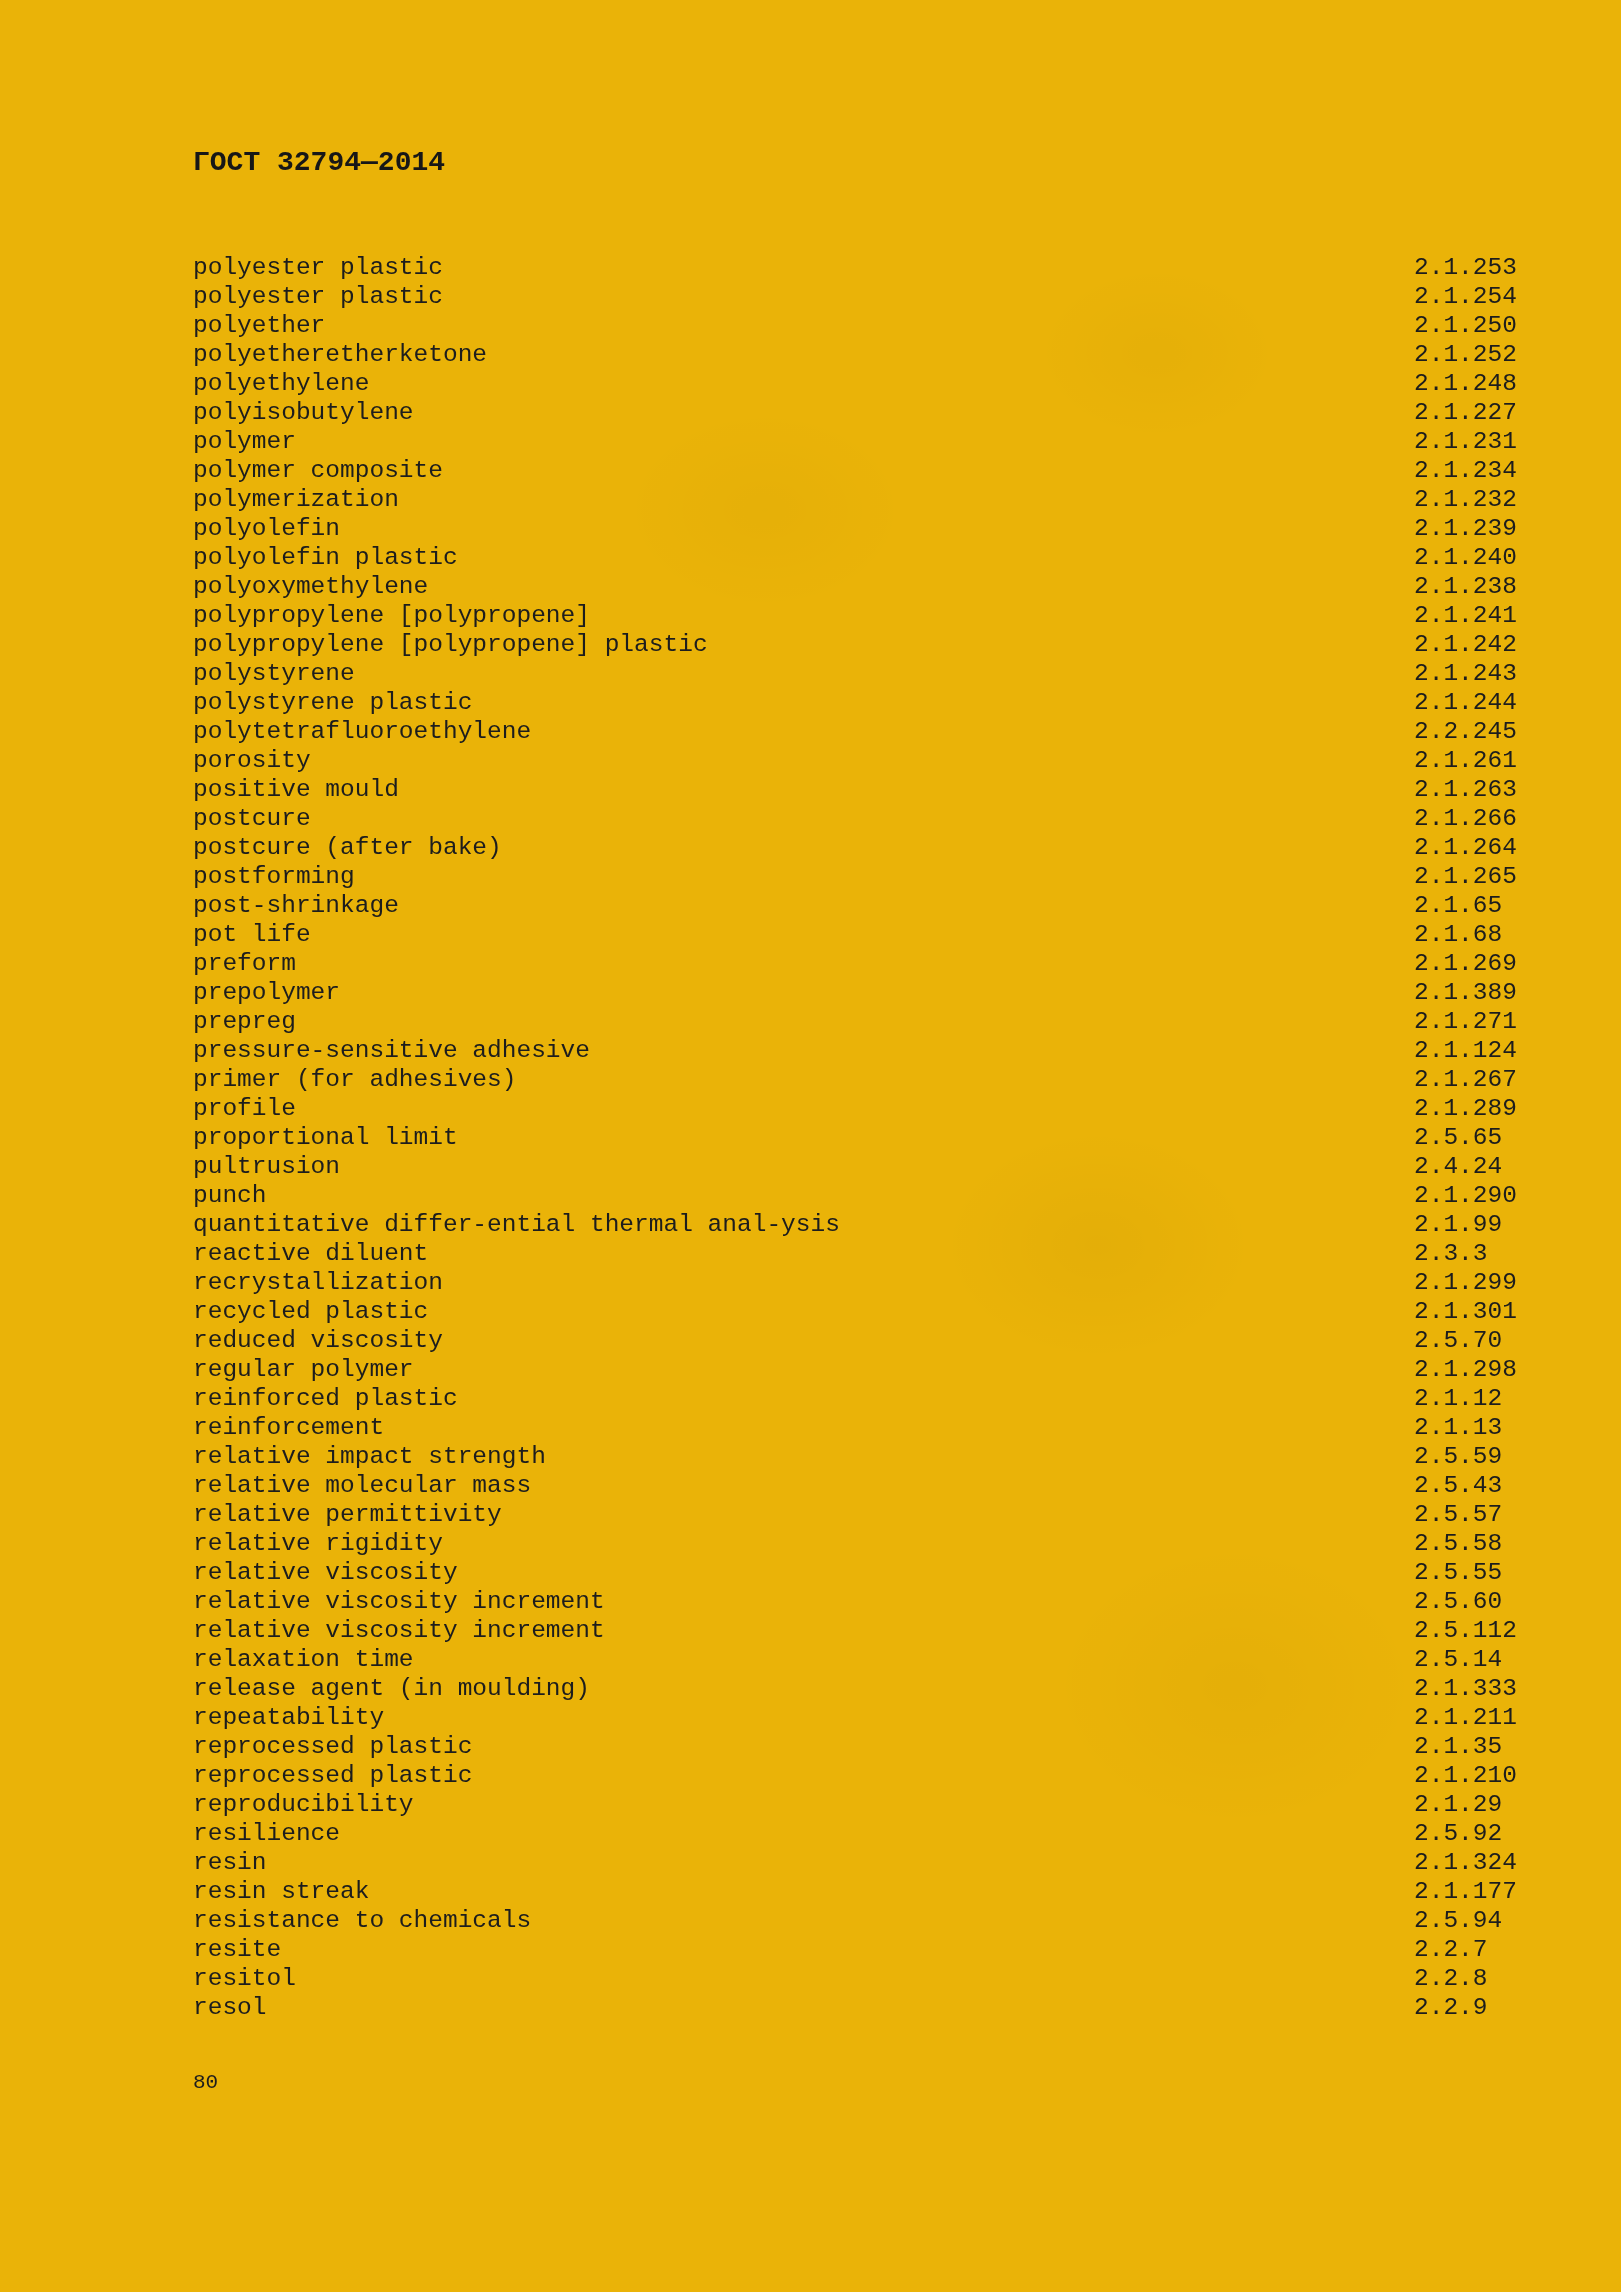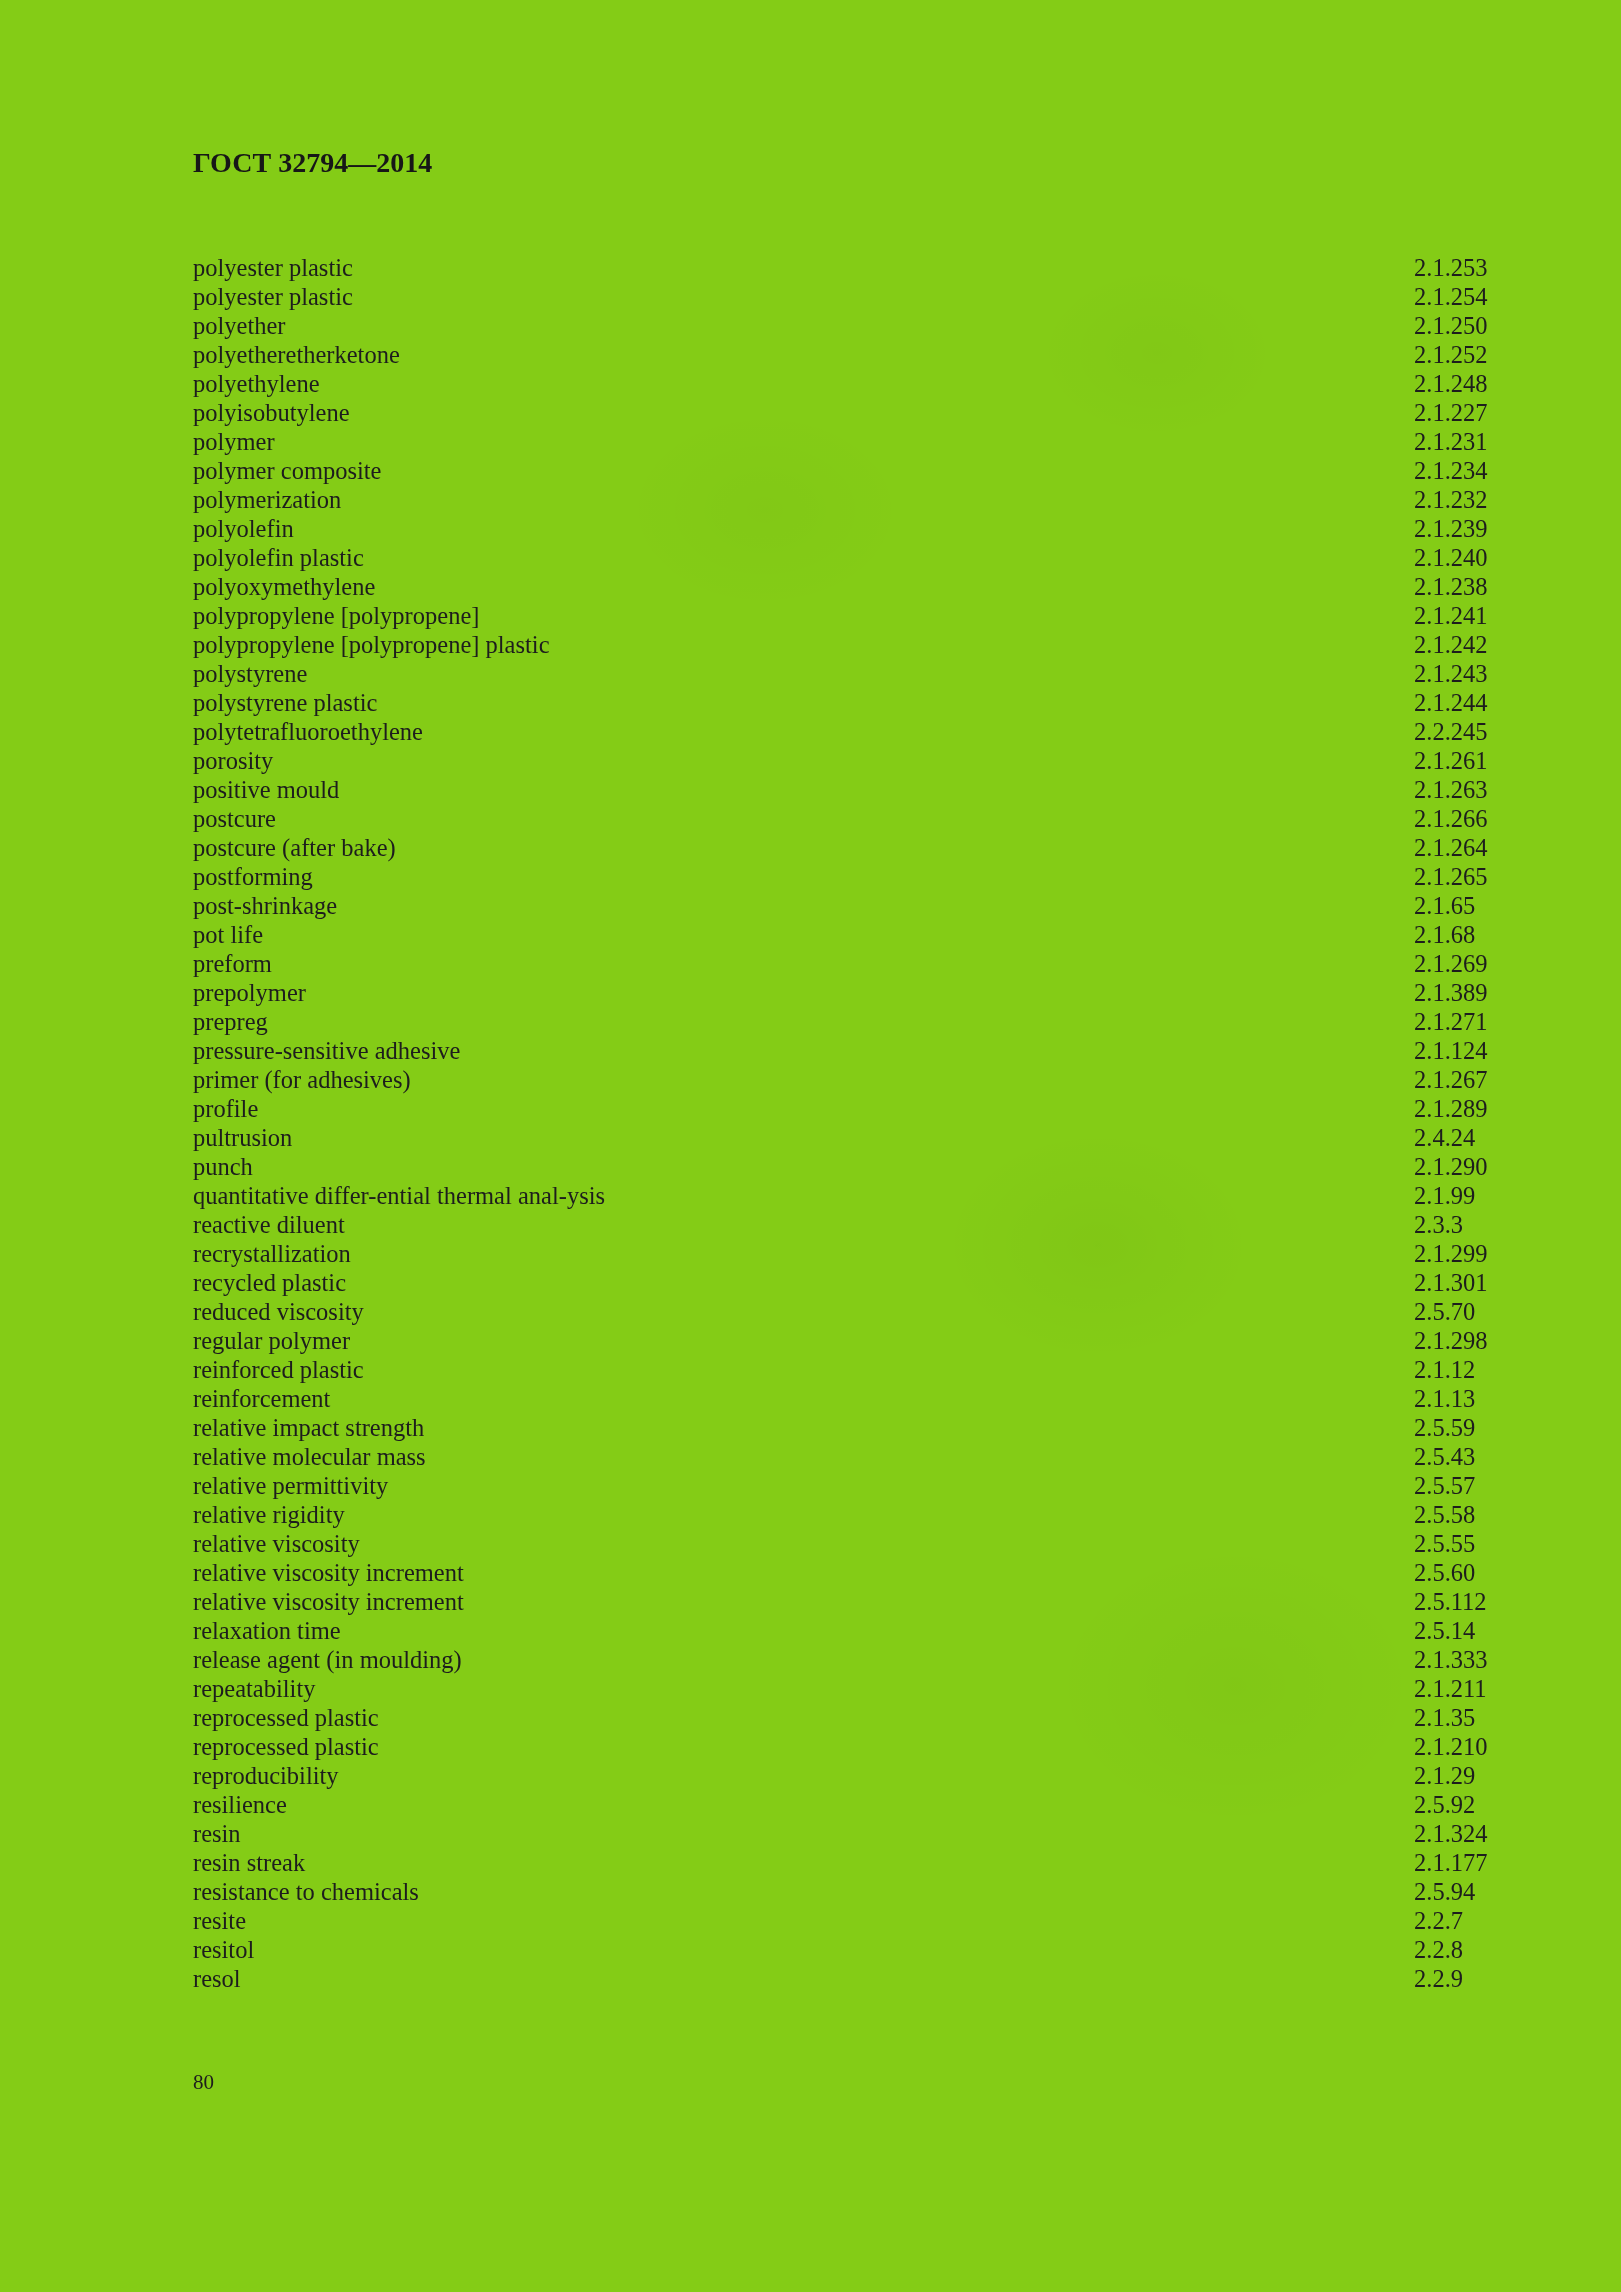--- a/index.html
+++ b/index.html
@@ -1,21 +1,21 @@
 <!DOCTYPE html>
 <html><head>
 <meta charset="utf-8">
 <style>
   html, body { margin: 0; padding: 0; background: #ffffff; }
   .page {
     position: relative;
     width: 1621px;
     height: 2293px;
-    background: #84cc16;
-    font-family: Liberation Serif, serif;
+    background: #eab308;
+    font-family: Liberation Mono, monospace;
     color: #1d1d1d;
     overflow: hidden;
   }
   
   .page::before {
     content: "";
     position: absolute;
     inset: 0;
     background:
       radial-gradient(225px 167px at 1098px 1245px, rgba(0,0,0,0.028), transparent 70%),
@@ -92,20 +92,21 @@
       <div class="row"><span class="term">postcure (after bake)</span><span class="ref">2.1.264</span></div>
       <div class="row"><span class="term">postforming</span><span class="ref">2.1.265</span></div>
       <div class="row"><span class="term">post-shrinkage</span><span class="ref">2.1.65</span></div>
       <div class="row"><span class="term">pot life</span><span class="ref">2.1.68</span></div>
       <div class="row"><span class="term">preform</span><span class="ref">2.1.269</span></div>
       <div class="row"><span class="term">prepolymer</span><span class="ref">2.1.389</span></div>
       <div class="row"><span class="term">prepreg</span><span class="ref">2.1.271</span></div>
       <div class="row"><span class="term">pressure-sensitive adhesive</span><span class="ref">2.1.124</span></div>
       <div class="row"><span class="term">primer (for adhesives)</span><span class="ref">2.1.267</span></div>
       <div class="row"><span class="term">profile</span><span class="ref">2.1.289</span></div>
+      <div class="row"><span class="term">proportional limit</span><span class="ref">2.5.65</span></div>
       <div class="row"><span class="term">pultrusion</span><span class="ref">2.4.24</span></div>
       <div class="row"><span class="term">punch</span><span class="ref">2.1.290</span></div>
       <div class="row"><span class="term">quantitative differ-ential thermal anal-ysis</span><span class="ref">2.1.99</span></div>
       <div class="row"><span class="term">reactive diluent</span><span class="ref">2.3.3</span></div>
       <div class="row"><span class="term">recrystallization</span><span class="ref">2.1.299</span></div>
       <div class="row"><span class="term">recycled plastic</span><span class="ref">2.1.301</span></div>
       <div class="row"><span class="term">reduced viscosity</span><span class="ref">2.5.70</span></div>
       <div class="row"><span class="term">regular polymer</span><span class="ref">2.1.298</span></div>
       <div class="row"><span class="term">reinforced plastic</span><span class="ref">2.1.12</span></div>
       <div class="row"><span class="term">reinforcement</span><span class="ref">2.1.13</span></div>

